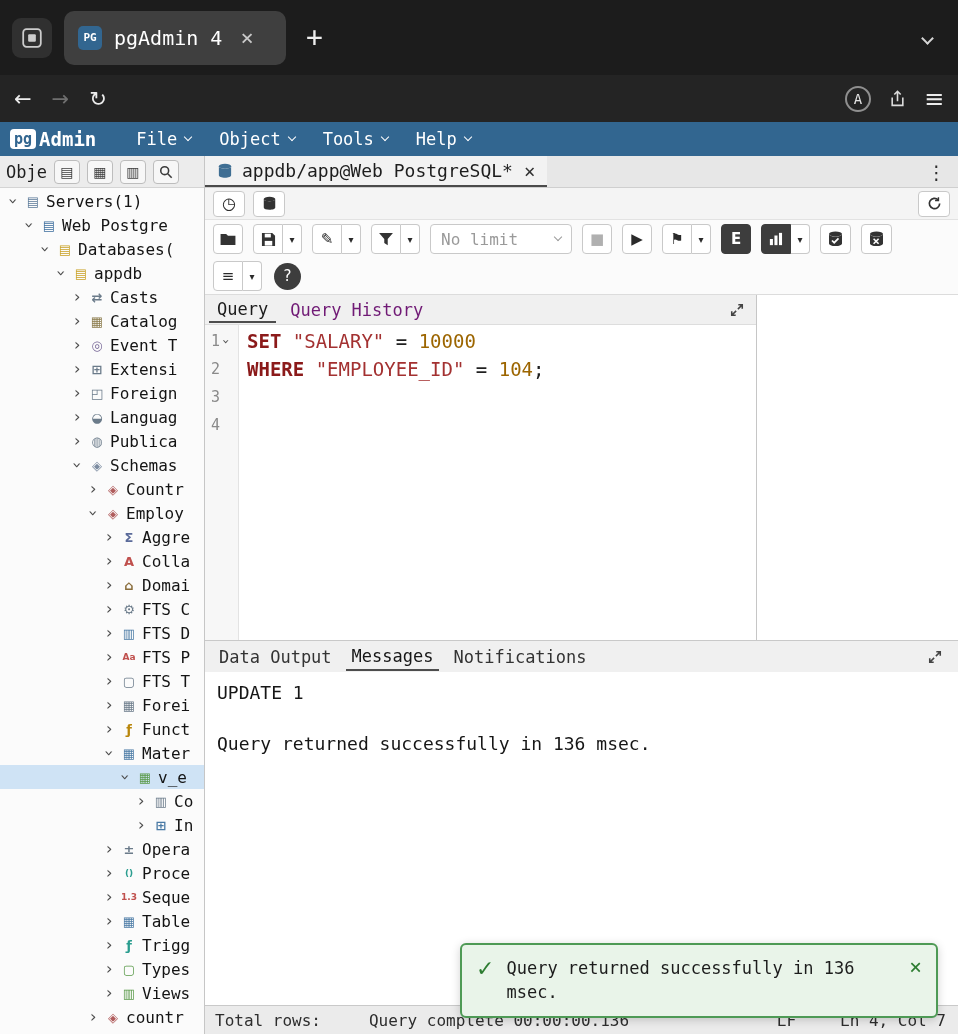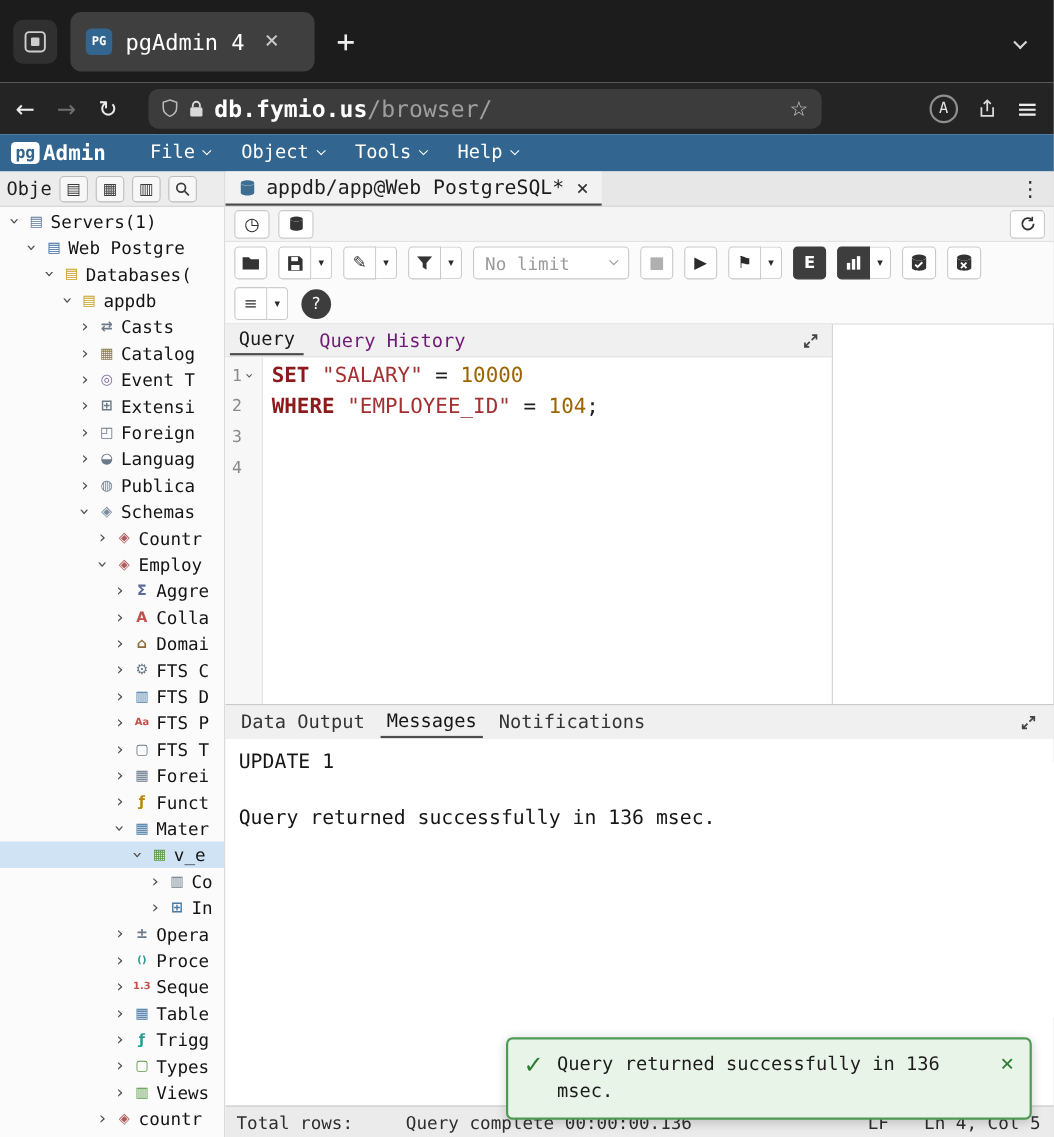--- a/index.html
+++ b/index.html
@@ -101,21 +101,21 @@
 
   .output-tabs{height:32px;background:#f0f0f0;border-top:1px solid #c9c9c9;display:flex;align-items:center;gap:8px;padding:12px 8px;font-size:17px;flex:none}
   .otab{padding:3px 6px;color:#333}
   .otab.active{border-bottom:2px solid #4d4d4d;color:#161616}
   .messages{height:333px;flex:none;background:#fff;padding:10px 12px;font-size:18px;color:#161616;overflow:hidden}
   .msg-first{margin-bottom:30px}
 
   .statusbar{height:29px;flex:none;background:#ebebeb;border-top:1px solid #c9c9c9;display:flex;align-items:center;padding:0 10px;font-size:16px;color:#2d2d2d}
   .st-complete{margin-left:48px}
   .st-spacer{flex:1}
-  .st-eol{margin-right:32px}
+  .st-eol{margin-right:44px}
   .st-pos{margin-right:2px}
 
   
   .toast{position:absolute;right:20px;bottom:16px;width:478px;background:var(--toast-bg,#e9f4e9);border:2px solid var(--toast-green,#4e9a55);border-radius:6px;display:flex;align-items:flex-start;gap:12px;padding:11px 14px;z-index:60;box-shadow:0 2px 10px rgba(0,0,0,.18)}
   .toast-check{color:#2e7d32;font-size:22px;font-weight:bold;line-height:1.2;font-family:"DejaVu Sans",sans-serif}
   .toast-msg{flex:1;font-size:17px;line-height:1.45;color:#1c1c1c}
   .toast-close{color:#2e7d32;font-size:21px;line-height:1.1}
 
   svg{display:block}
 </style>
@@ -137,35 +137,20 @@
       <span class="btab-close">×</span>
     </div>
     <div class="newtab">+</div>
     <div class="tabbar-chev"><span class="cd"></span></div>
   </div>
 
   <div class="urlbar">
     <span class="nav-ic">←</span>
     <span class="nav-ic disabled">→</span>
     <span class="nav-ic">↻</span>
-    <div class="url-pill">
-      <span>
-        <svg width="15" height="17" viewBox="0 0 16 18" fill="none" stroke="#b9b9b9" stroke-width="1.5">
-            <path d="M8 1l6.5 2.2v5.3c0 4.3-3 6.9-6.5 8.3C4.5 15.4 1.5 12.8 1.5 8.5V3.2z"></path>
-          </svg>
-      </span>
-      <span>
-        <svg width="13" height="16" viewBox="0 0 14 17">
-            <rect x="1" y="7" width="12" height="9" rx="1.5" fill="#d9d9d9"></rect>
-            <path d="M3.5 7V5a3.5 3.5 0 017 0v2" fill="none" stroke="#d9d9d9" stroke-width="1.8"></path>
-          </svg>
-      </span>
-      <span class="url-text"><span class="url-domain">db.fymio.us</span><span class="url-path">/browser/</span></span>
-      <span class="star">☆</span>
-    </div>
     <div class="url-right">
       <span class="badge-a">A</span>
       <span>
         <svg width="17" height="17" viewBox="0 0 16 16" fill="none" stroke="#dcdcdc" stroke-width="1.5">
             <path d="M3 7v7.5h10V7"></path>
             <path d="M8 10.5V1.5M5 4.2l3-3 3 3"></path>
           </svg>
       </span>
       <span class="hamb">≡</span>
     </div>
@@ -555,21 +540,21 @@
       <div class="messages">
         <div class="msg-first">UPDATE 1</div>
         <div>Query returned successfully in 136 msec.</div>
       </div>
 
       <div class="statusbar">
         <span>Total rows:</span>
         <span class="st-complete">Query complete 00:00:00.136</span>
         <span class="st-spacer"></span>
         <span class="st-eol">LF</span>
-        <span class="st-pos">Ln 4, Col 5</span>
+        <span class="st-pos">Ln 4, Col 7</span>
       </div>
 
     </div>
   </div>
 
   <div class="toast">
     <span class="toast-check">✓</span>
     <span class="toast-msg">Query returned successfully in 136 msec.</span>
     <span class="toast-close">×</span>
   </div>

